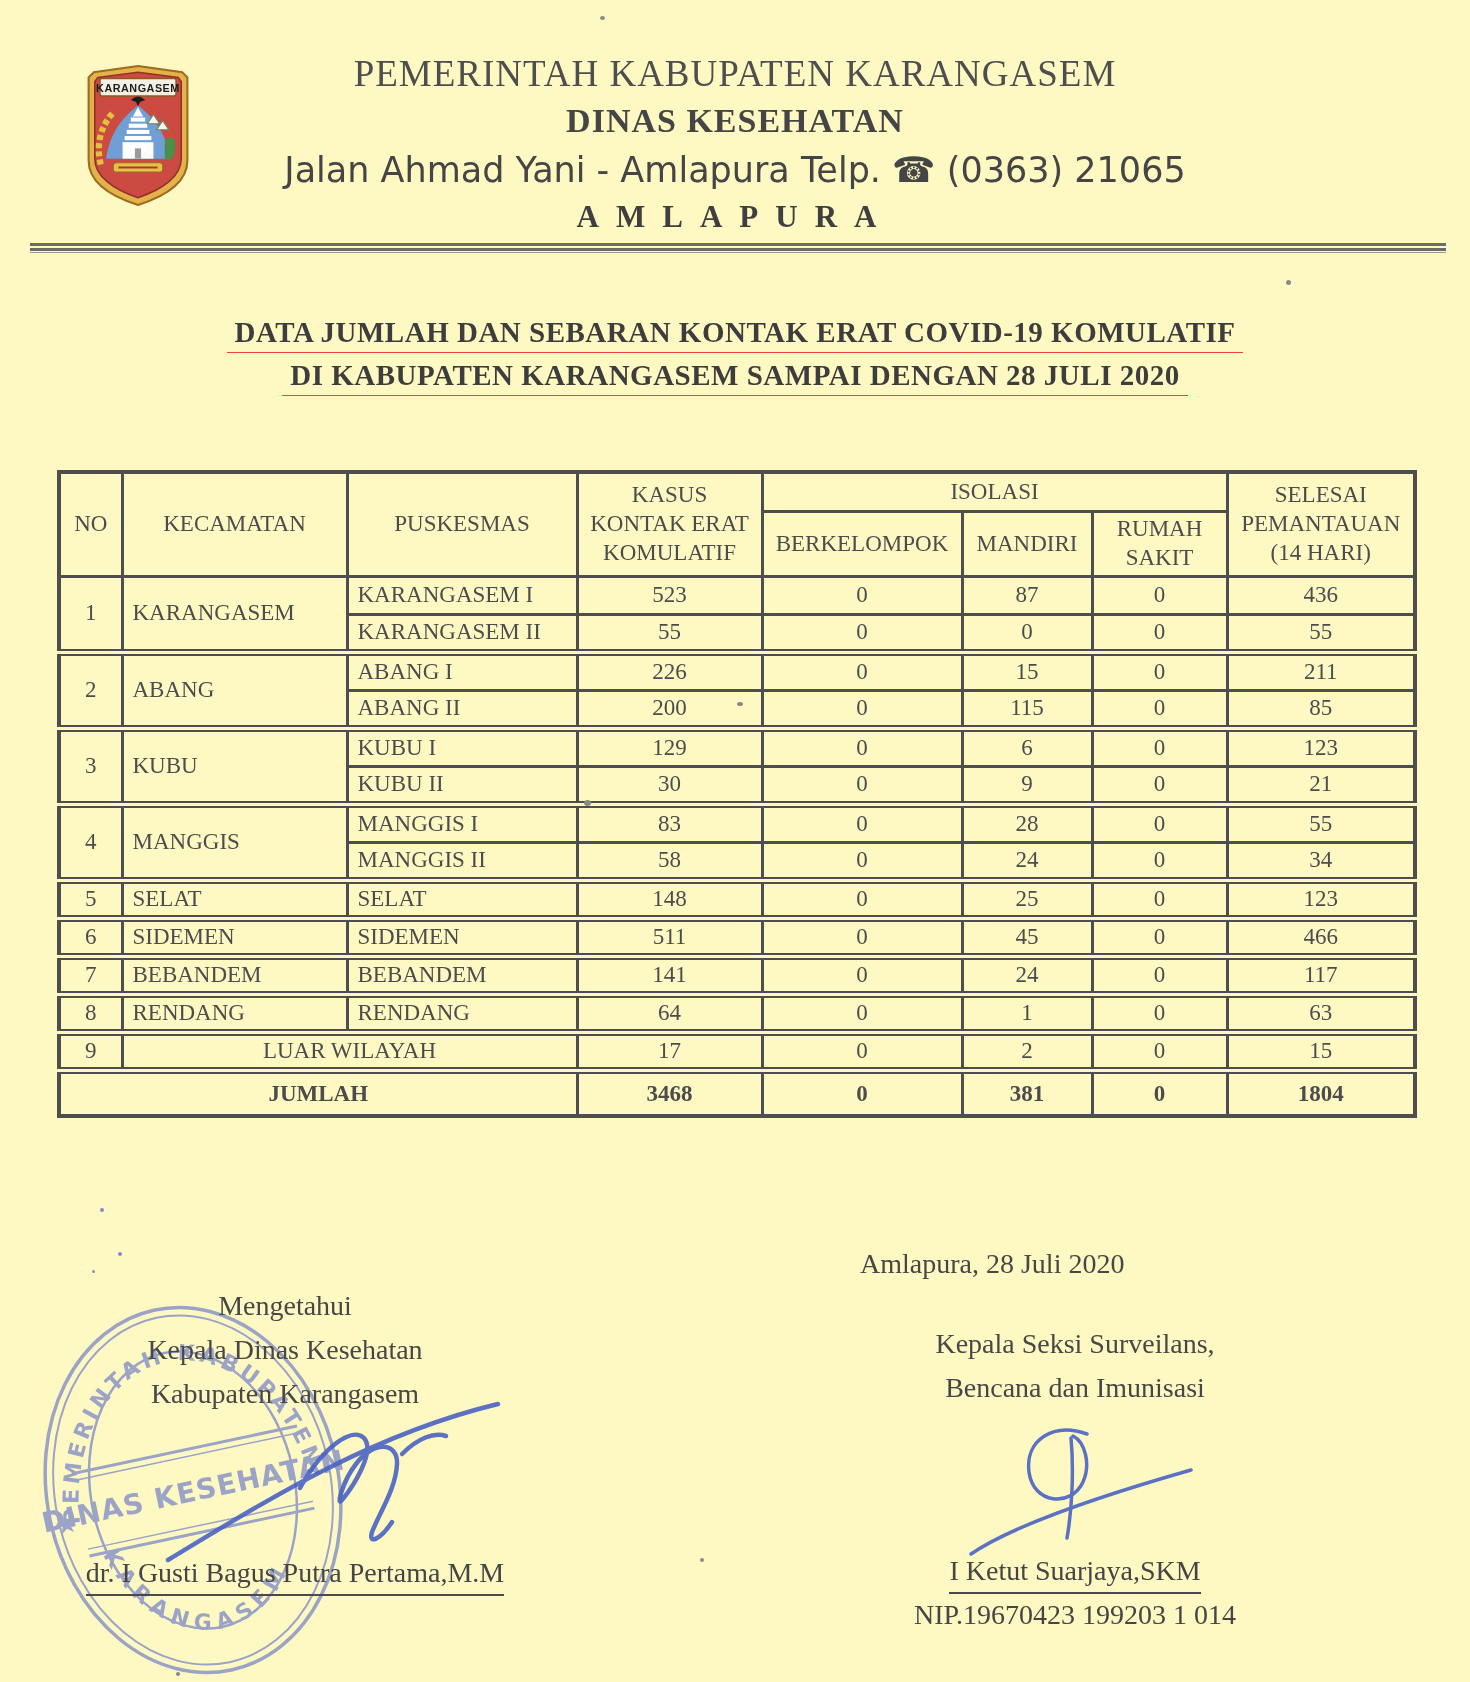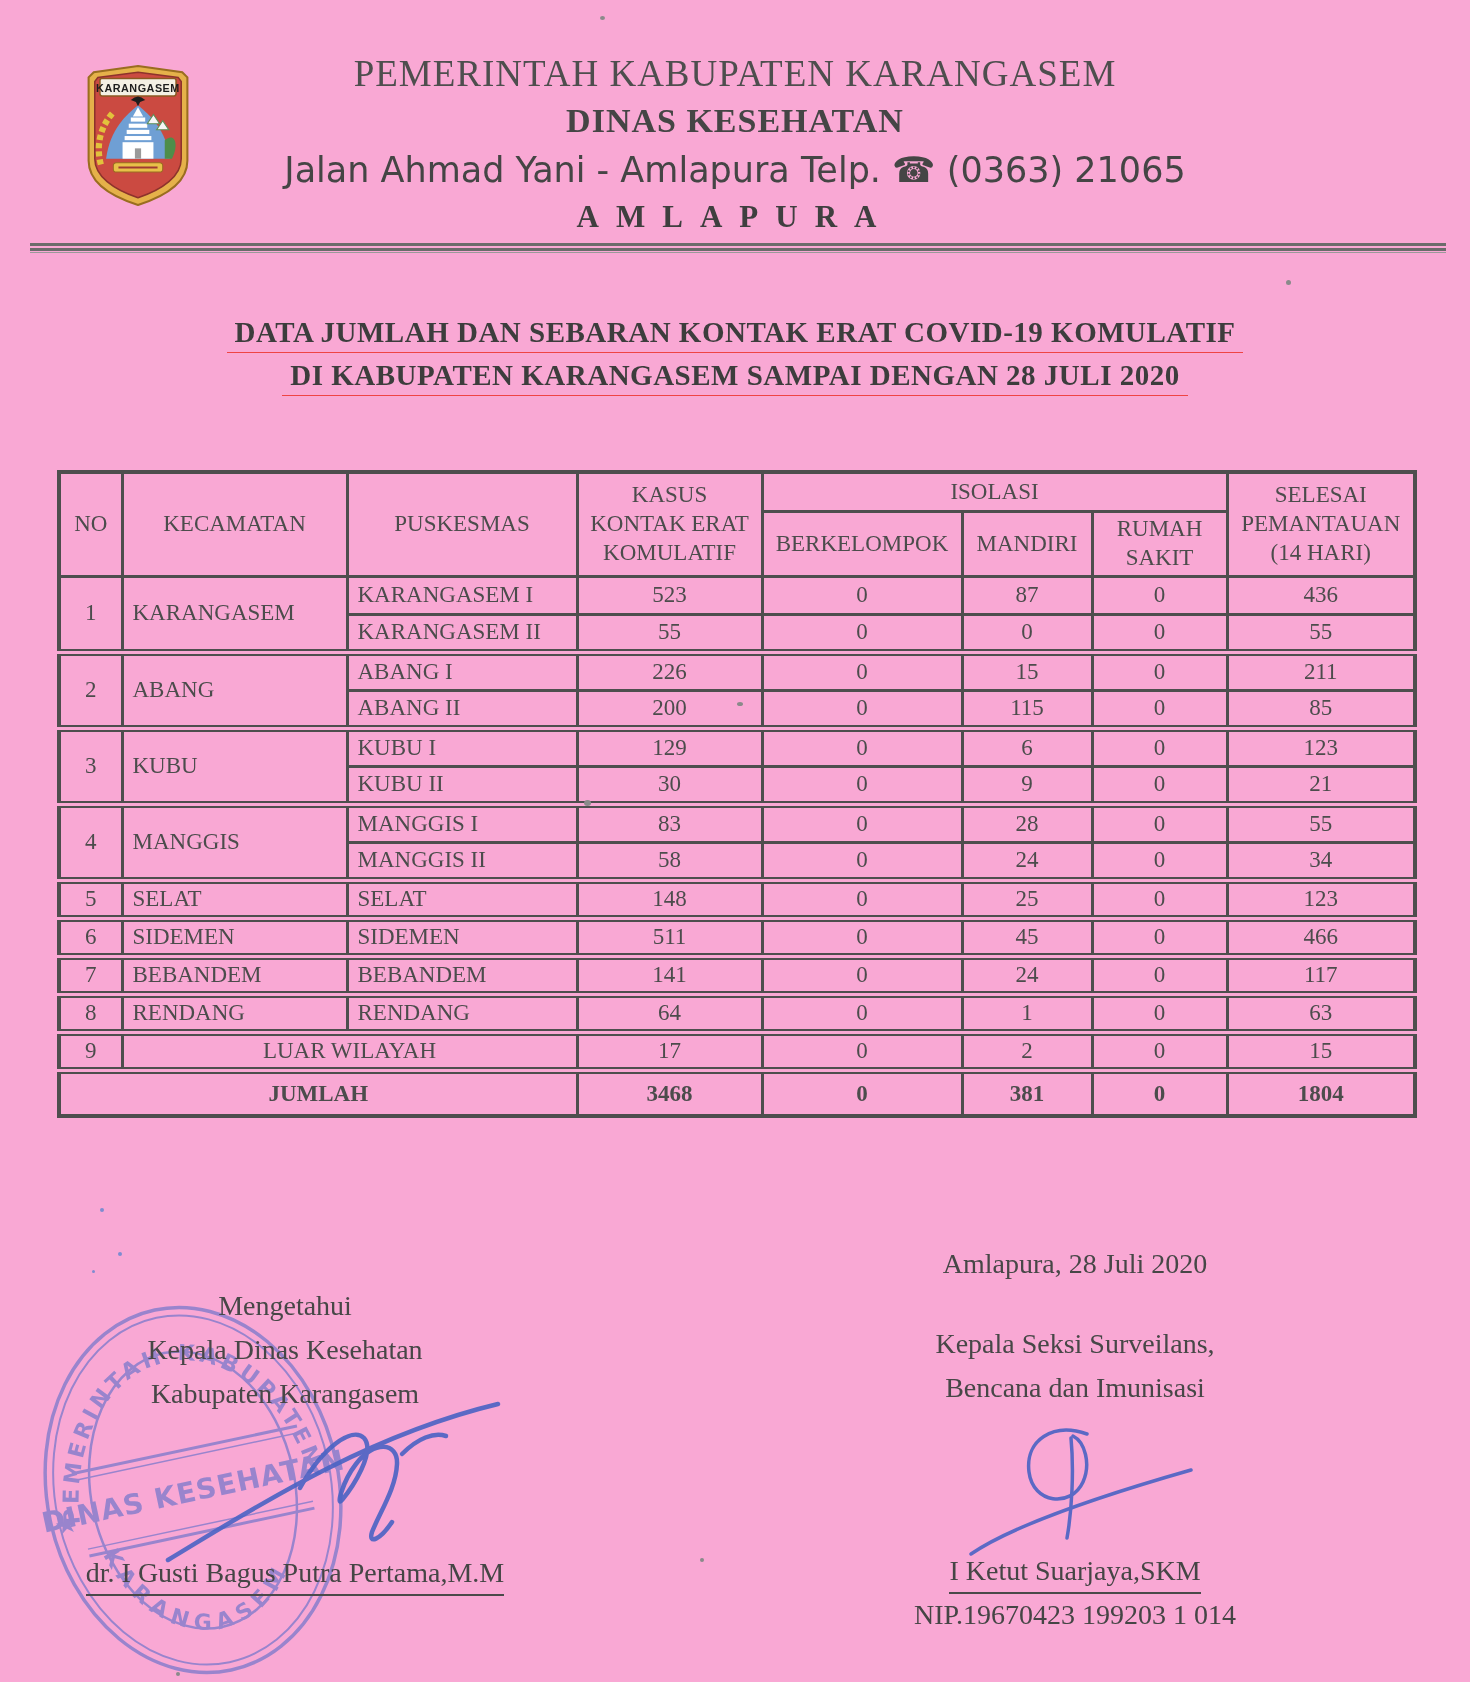--- a/index.html
+++ b/index.html
@@ -1,16 +1,16 @@
 <!DOCTYPE html>
 <html><head>
 <meta charset="utf-8">
 <style>
   html,body{margin:0;padding:0;background:#e8e8e8;}
-  .page{position:relative;width:1470px;height:1682px;margin:0 auto;background:#f9a8d4;
+  .page{position:relative;width:1470px;height:1682px;margin:0 auto;background:#fef9c3;
         font-family:"Liberation Serif","DejaVu Serif",serif;color:#4c4c4c;overflow:hidden;}
 
   
   .logo-wrap{position:absolute;left:82px;top:64px;width:112px;height:142px;}
   .lh-text{position:absolute;top:52px;left:0;width:100%;text-align:center;}
   .lh-gov{font-size:37px;letter-spacing:1px;color:#4e4e4e;}
   .lh-dep{font-size:34px;font-weight:bold;margin-top:7px;color:#454545;letter-spacing:1px;}
   .lh-addr{font-family:"DejaVu Sans","Liberation Sans",sans-serif;font-size:35px;margin-top:10px;color:#454545;}
   .lh-city{font-size:31px;font-weight:bold;letter-spacing:17px;margin-top:9px;color:#3f3f3f;}
   .rule{position:absolute;top:243px;left:30px;width:1416px;height:10px;
@@ -27,21 +27,21 @@
   .covid th,.covid td{border:3px solid #4e4e4e;text-align:center;vertical-align:middle;
               padding:1px 6px;font-weight:normal;line-height:1.25;}
   .covid thead tr.h1 th{height:34px;}
   .covid thead tr.h2 th{height:60px;}
   .covid tbody tr{height:38px;}
   .covid td.left{text-align:left;padding-left:9px;}
   .covid tr.g td,.covid tr.g th{border-top:7px double #4e4e4e;}
   .covid tfoot td{height:38px;border-top:7px double #4e4e4e;font-weight:bold;}
 
   
-  .sig-date{position:absolute;top:1248px;left:860px;width:430px;text-align:center;font-size:28px;color:#474747;}
+  .sig-date{position:absolute;top:1248px;left:860px;width:430px;text-align:left;font-size:28px;color:#474747;}
   .sig-left-head{position:absolute;top:1284px;left:65px;width:440px;text-align:center;
                  font-size:28px;line-height:44px;color:#474747;z-index:3;}
   .sig-right-head{position:absolute;top:1322px;left:860px;width:430px;text-align:center;
                   font-size:28px;line-height:44px;color:#474747;}
   .sig-left-name{position:absolute;top:1552px;left:40px;width:510px;text-align:center;
                  font-size:28px;line-height:41px;color:#454545;z-index:3;}
   .sig-right-name{position:absolute;top:1550px;left:845px;width:460px;text-align:center;
                   font-size:28px;line-height:41px;color:#454545;}
   .uname{display:inline-block;border-bottom:2px solid #4a4a4a;padding-bottom:1px;}
 

